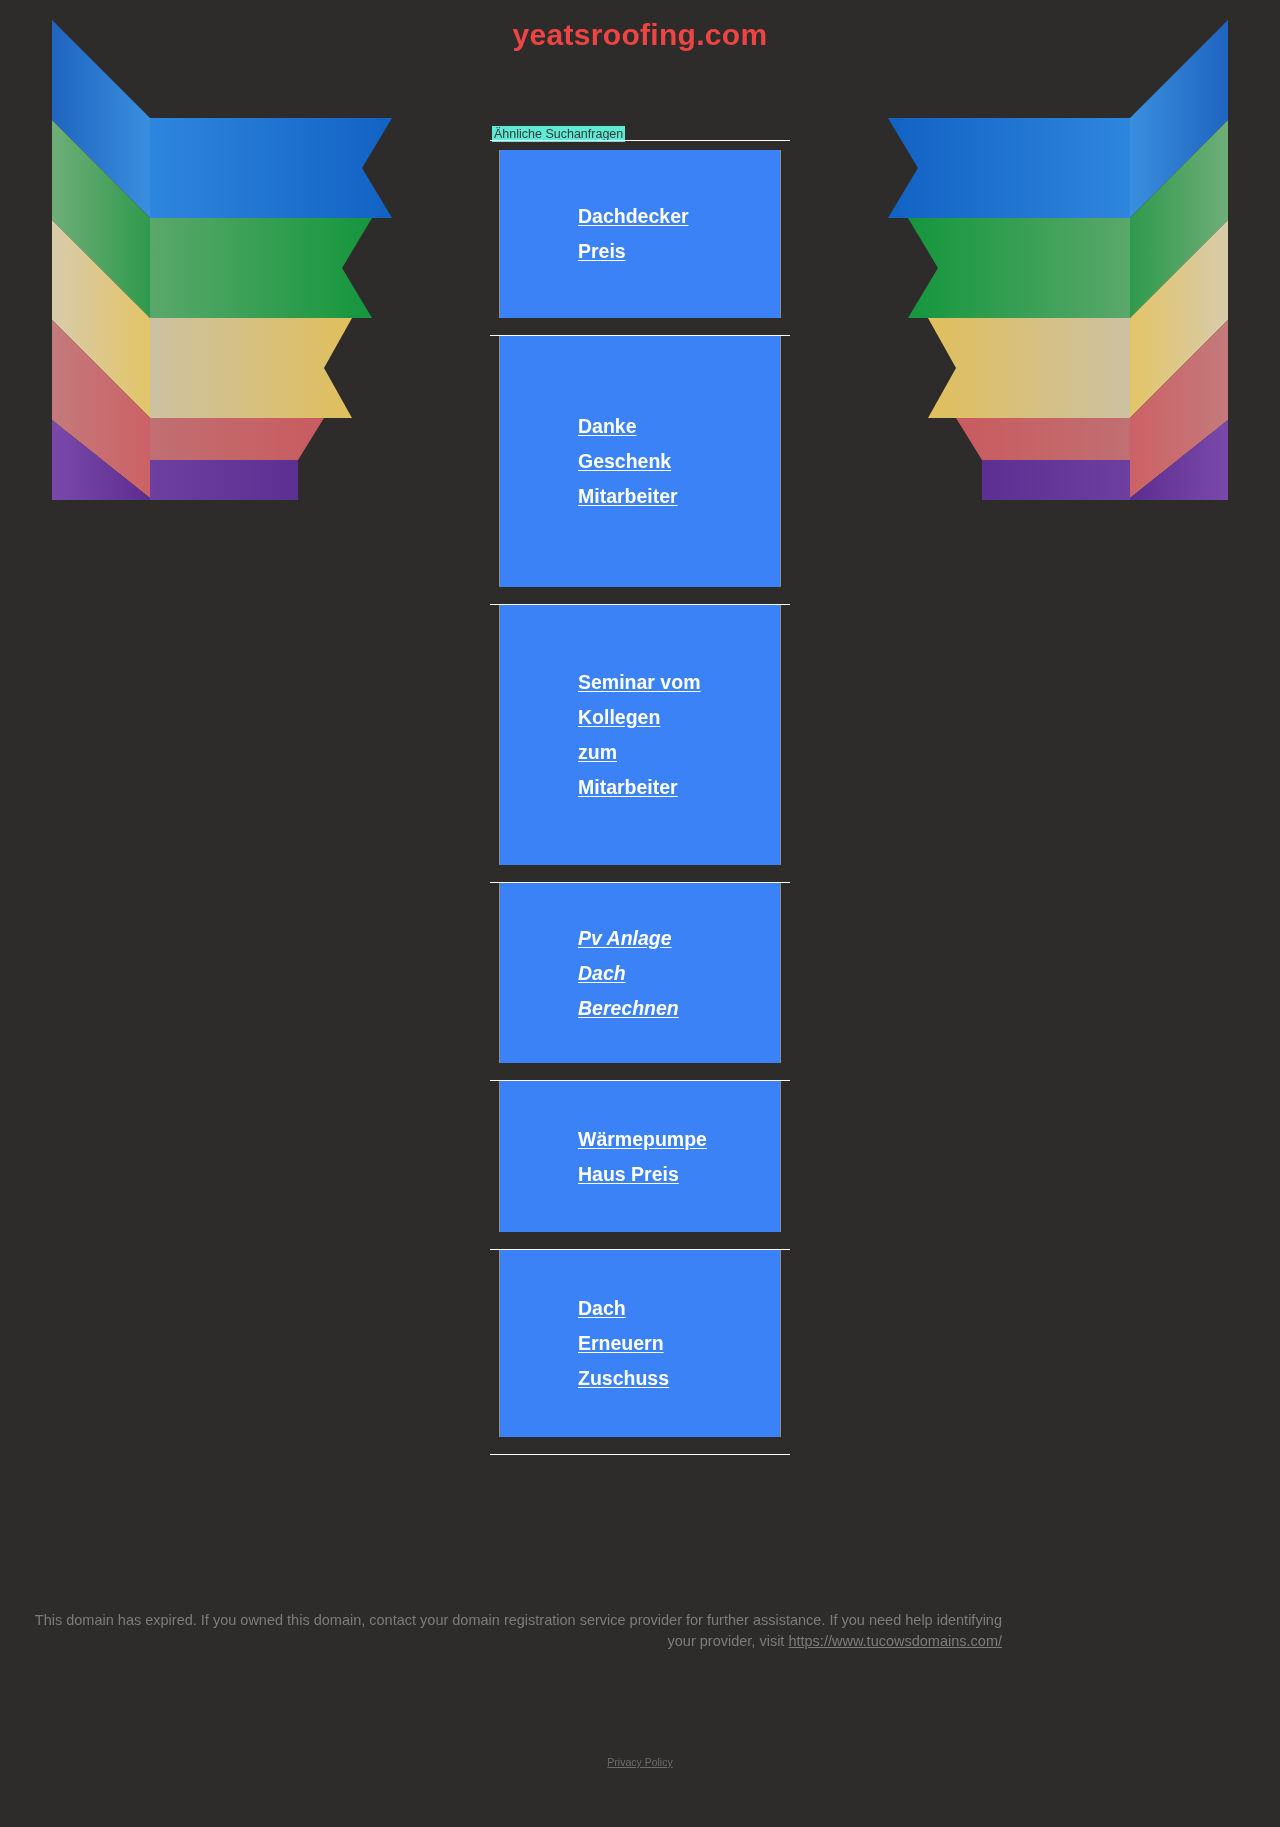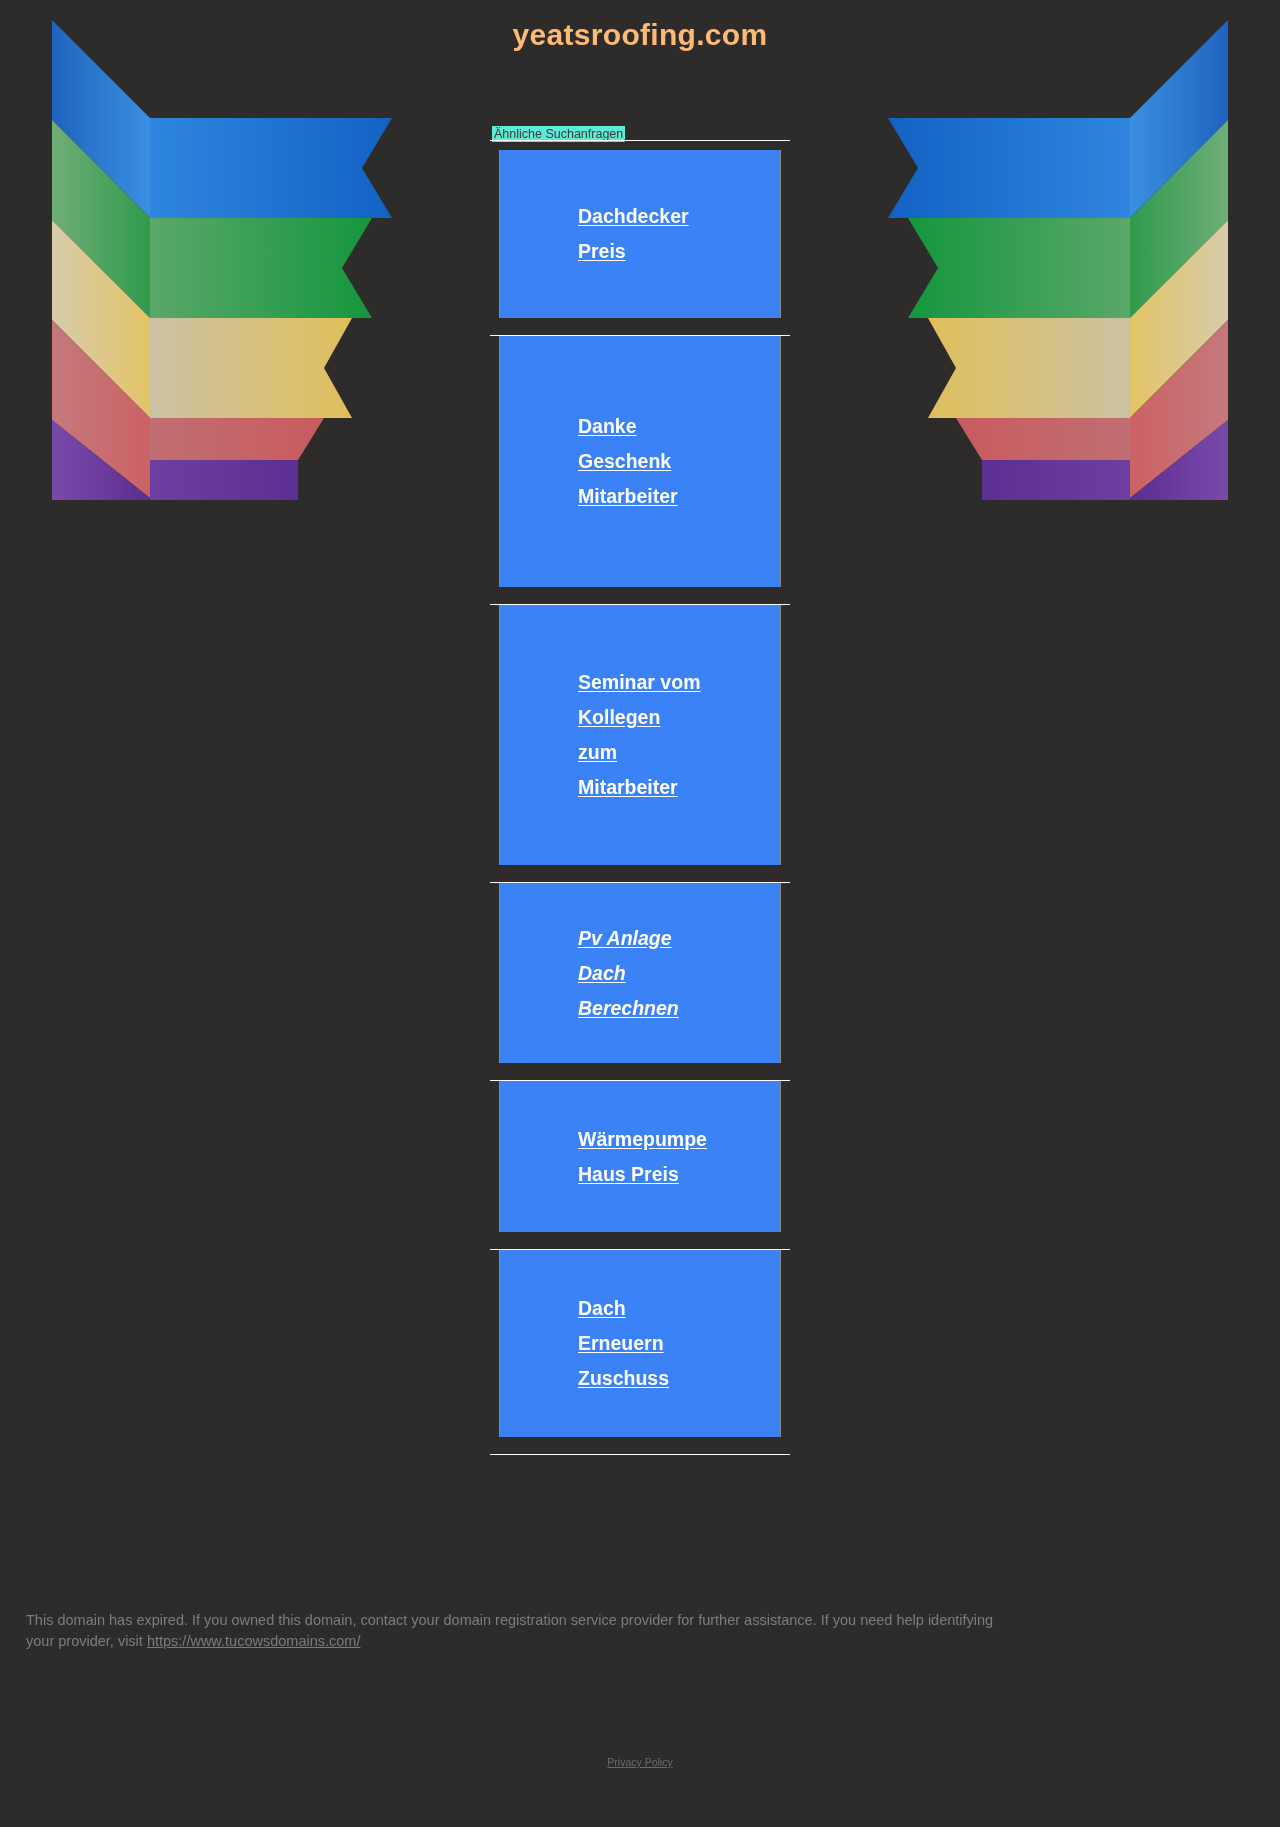--- a/index.html
+++ b/index.html
@@ -22,21 +22,21 @@
 
   
   #site-title {
     position: absolute;
     top: 18px;
     left: 0;
     width: 1280px;
     text-align: center;
     font-size: 30px;
     font-weight: bold;
-    color: #fdba74;
+    color: #ef4444;
     letter-spacing: 0.3px;
     z-index: 5;
   }
 
   
   .ribbon {
     position: absolute;
     top: 20px;
     width: 340px;
     height: 480px;
@@ -129,21 +129,21 @@
     background: transparent;
   }
 
   
   #footer-notice {
     position: absolute;
     top: 1610px;
     left: 0;
     width: 1028px;
     padding: 0 26px;
-    text-align: left;
+    text-align: right;
     color: #7e7c7a;
     font-size: 14.5px;
     line-height: 21px;
     z-index: 5;
   }
   #footer-notice a {
     color: #7e7c7a;
     text-decoration: underline;
   }
 

